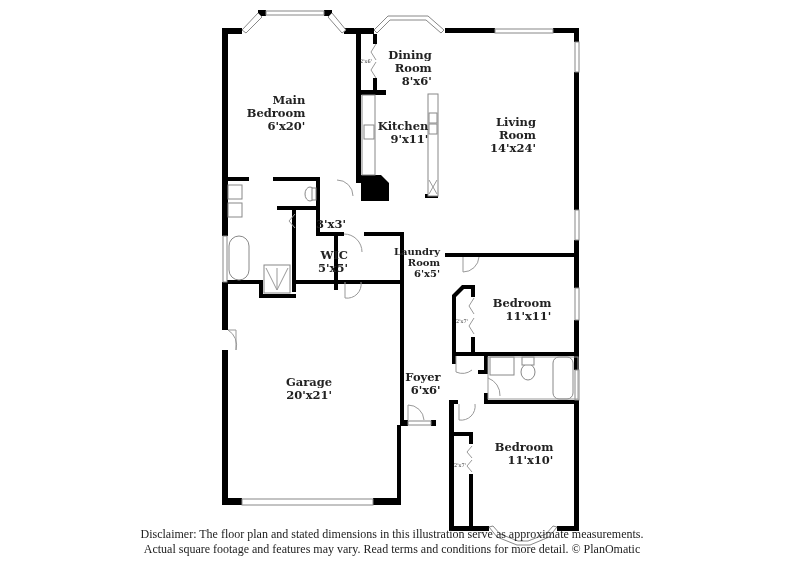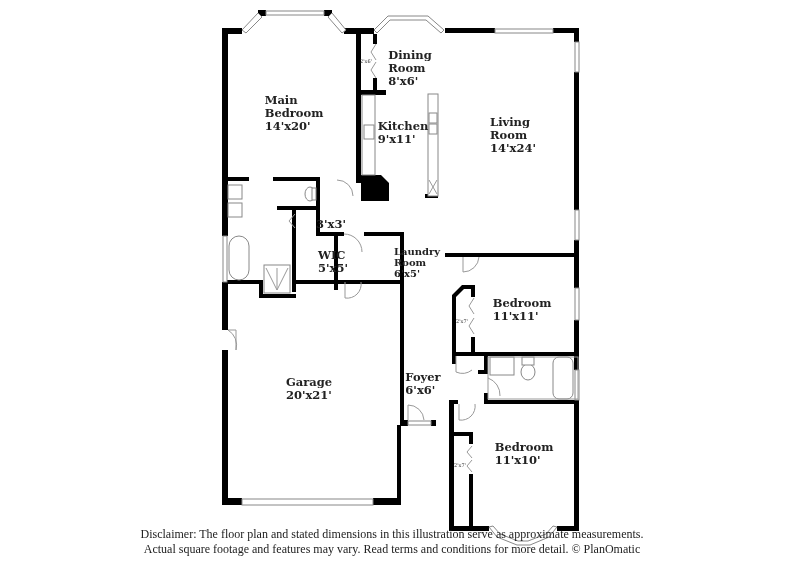--- a/index.html
+++ b/index.html
@@ -1,21 +1,21 @@
 <!DOCTYPE html>
 <html><head>
 <meta charset="utf-8">
 <style>
   html, body { margin:0; padding:0; background:#ffffff; }
   body { width:800px; height:582px; position:relative; overflow:hidden; font-family:"DejaVu Serif", serif; }
   #plan { position:absolute; left:0; top:0; width:800px; height:582px; }
   .w { fill:#000; }
   .thin { fill:none; stroke:#999; stroke-width:1; }
   .fix { fill:#fff; stroke:#888; stroke-width:1; }
-  .lbl { position:absolute; text-align:left; font-weight:bold; color:#222; font-size:11.5px; line-height:13px; transform:translateX(-50%); white-space:nowrap; }
+  .lbl { position:absolute; text-align:right; font-weight:bold; color:#222; font-size:11.5px; line-height:13px; transform:translateX(-50%); white-space:nowrap; }
   .lbl.sm { font-size:10px; line-height:11px; }
   .tiny { position:absolute; font-size:5px; color:#333; transform:translateX(-50%); white-space:nowrap; }
   .disc { position:absolute; left:0; width:784px; text-align:center; font-family:"Liberation Serif", serif; font-size:12px; color:#222; line-height:15px; }
 </style>
 </head>
 <body>
 
 <svg id="plan" viewBox="0 0 800 582" xmlns="http://www.w3.org/2000/svg">
 
   <g>
@@ -151,24 +151,24 @@
     <path d="M456,356 L456,372 A16,16 0 0 0 472,370"></path>
     <path d="M488,378 A18,18 0 0 1 500,396"></path>
     <path d="M459,404 L459,420 A14,14 0 0 0 475,404"></path>
     <path d="M376,44 L371,52 L376,60 M376,62 L371,70 L376,78"></path>
     <path d="M295,214 L289,221 L295,228"></path>
     <path d="M474,298 L469,306 L474,314 M474,318 L469,326 L474,334"></path>
     <path d="M472,446 L467,452 L472,458 M472,460 L467,466 L472,472"></path>
   </g>
 </svg>
 
-<div class="lbl" style="left:294px; top:94px;">
+<div class="lbl" style="left:276px; top:94px;">
   <div>Main</div>
   <div>Bedroom</div>
-  <div>14'x20'</div>
+  <div>6'x20'</div>
 </div>
 
 <div class="lbl" style="left:410px; top:49px;">
   <div>Dining</div>
   <div>Room</div>
   <div>8'x6'</div>
 </div>
 
 <div class="lbl" style="left:403px; top:120px;">
   <div>Kitchen</div>

